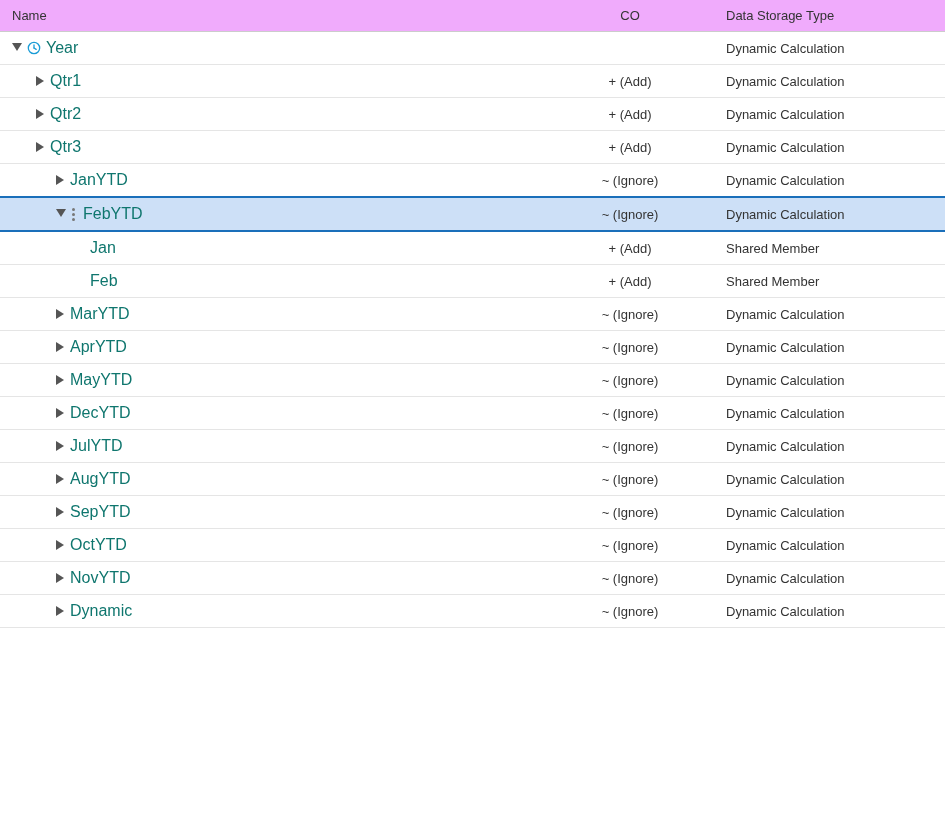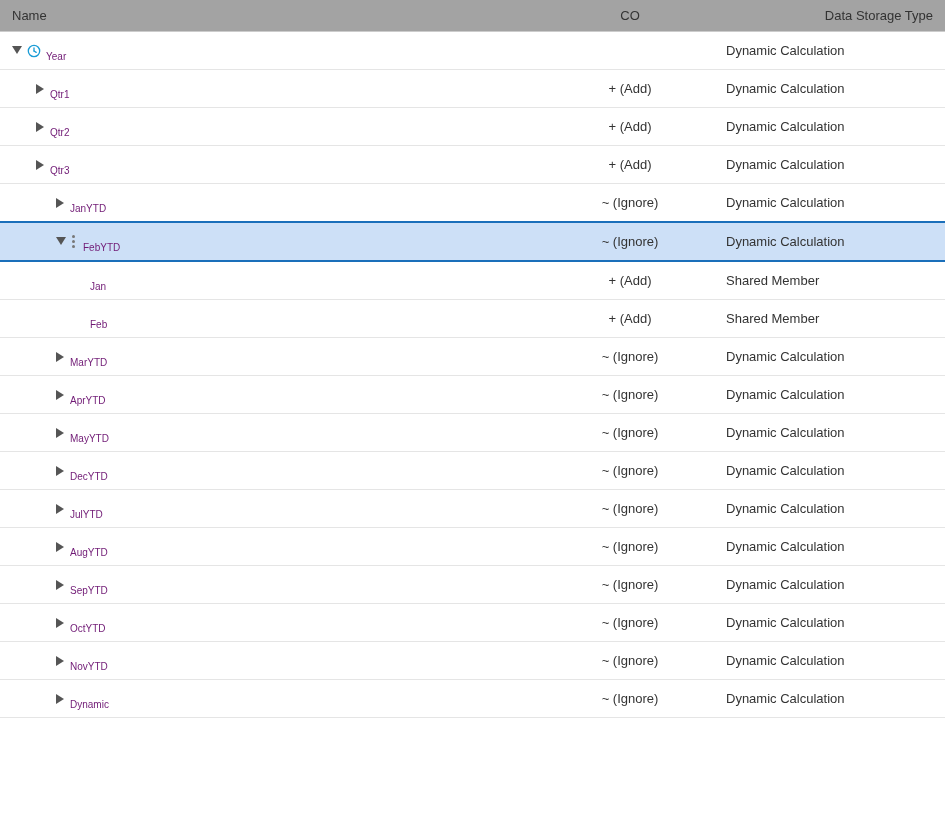--- a/index.html
+++ b/index.html
@@ -21,38 +21,38 @@
       width: 100%;
       border-collapse: collapse;
     }
 
     table {
       width: 100%;
       border-collapse: collapse;
     }
 
     thead tr {
-      background: #a3a3a3;
+      background: #f0abfc;
       border-bottom: 1px solid #ccc;
     }
 
     thead th {
       padding: 8px 12px;
       text-align: left;
       font-weight: 500;
       font-size: 13px;
       color: #333;
     }
 
     thead th.col-co {
       text-align: center;
     }
 
     thead th.col-storage {
-      text-align: right;
+      text-align: left;
     }
 
     tbody tr {
       border-bottom: 1px solid #e5e5e5;
     }
 
     tbody tr.selected {
       background: #cde0f7;
       border-top: 2px solid #1a6fba;
       border-bottom: 2px solid #1a6fba;
@@ -105,23 +105,22 @@
     }
 
     .no-arrow {
       display: inline-block;
       width: 10px;
       height: 10px;
       flex-shrink: 0;
     }
 
     .node-name {
-      color: #701a75;
-      font-size: 10px;
-      margin-top: 12px;
+      color: #0f766e;
+      font-size: 16px;
     }
 
     .clock-icon {
       display: inline-flex;
       align-items: center;
       justify-content: center;
       width: 16px;
       height: 16px;
       flex-shrink: 0;
     }

